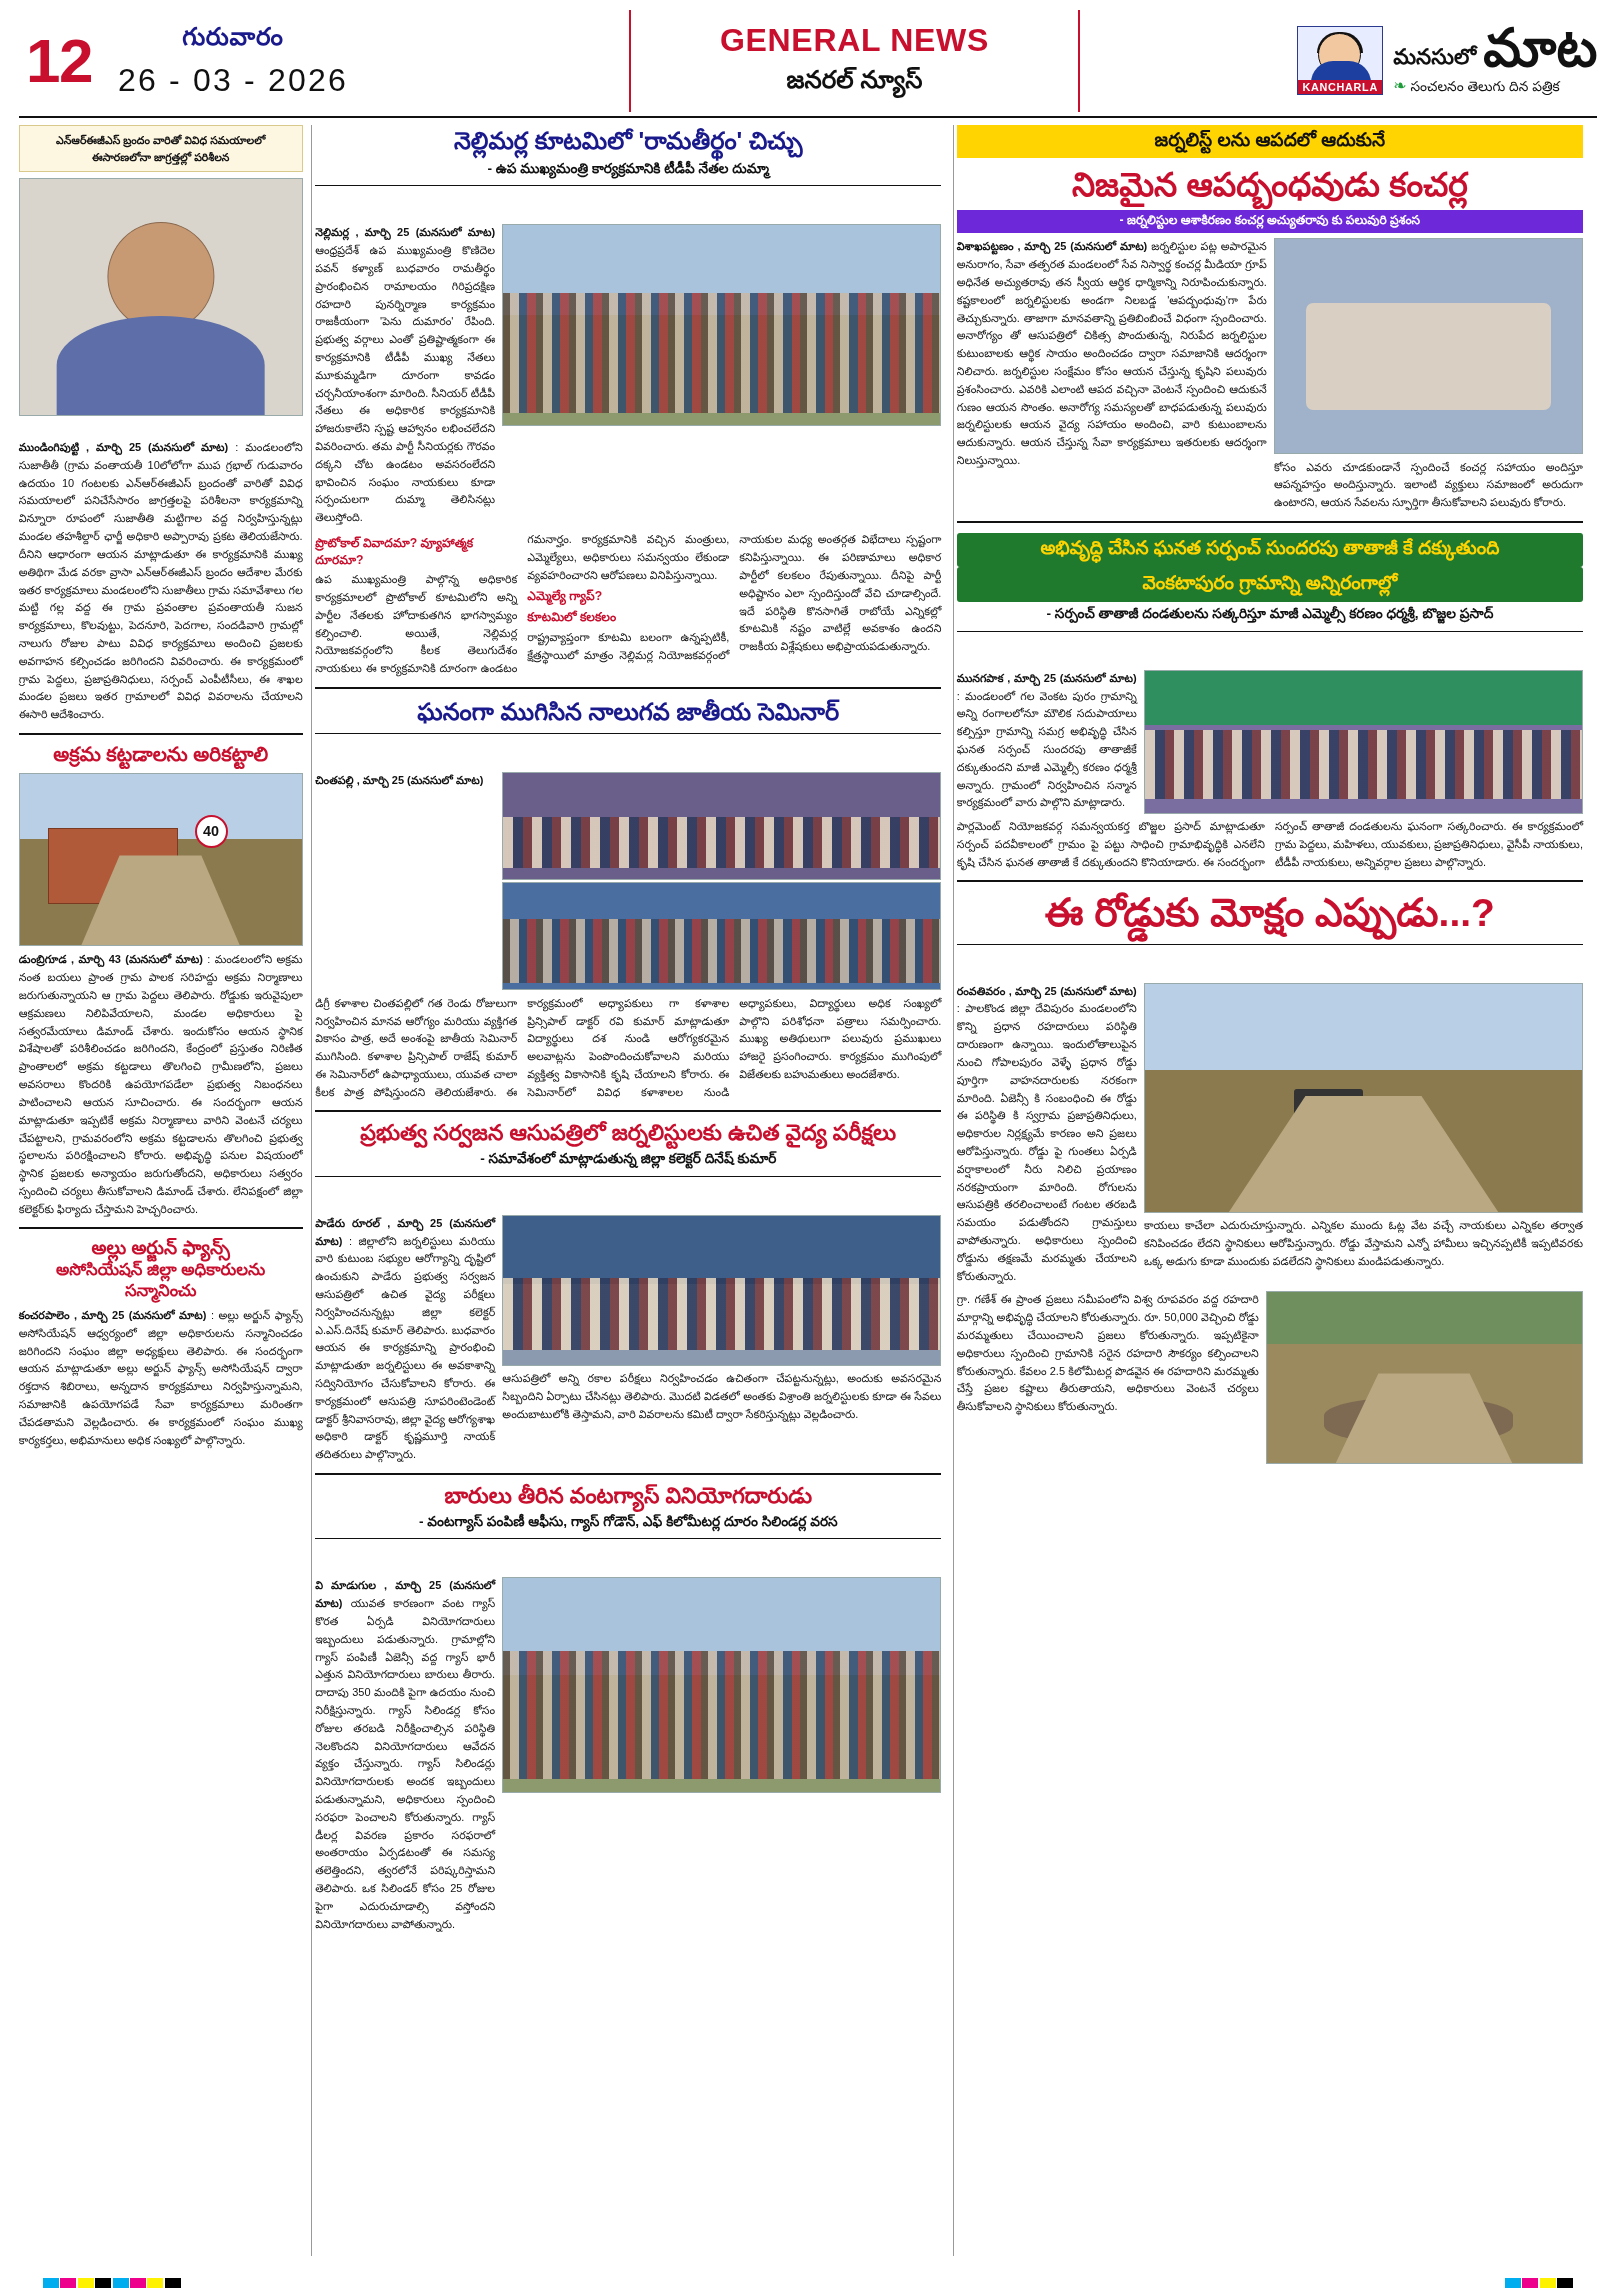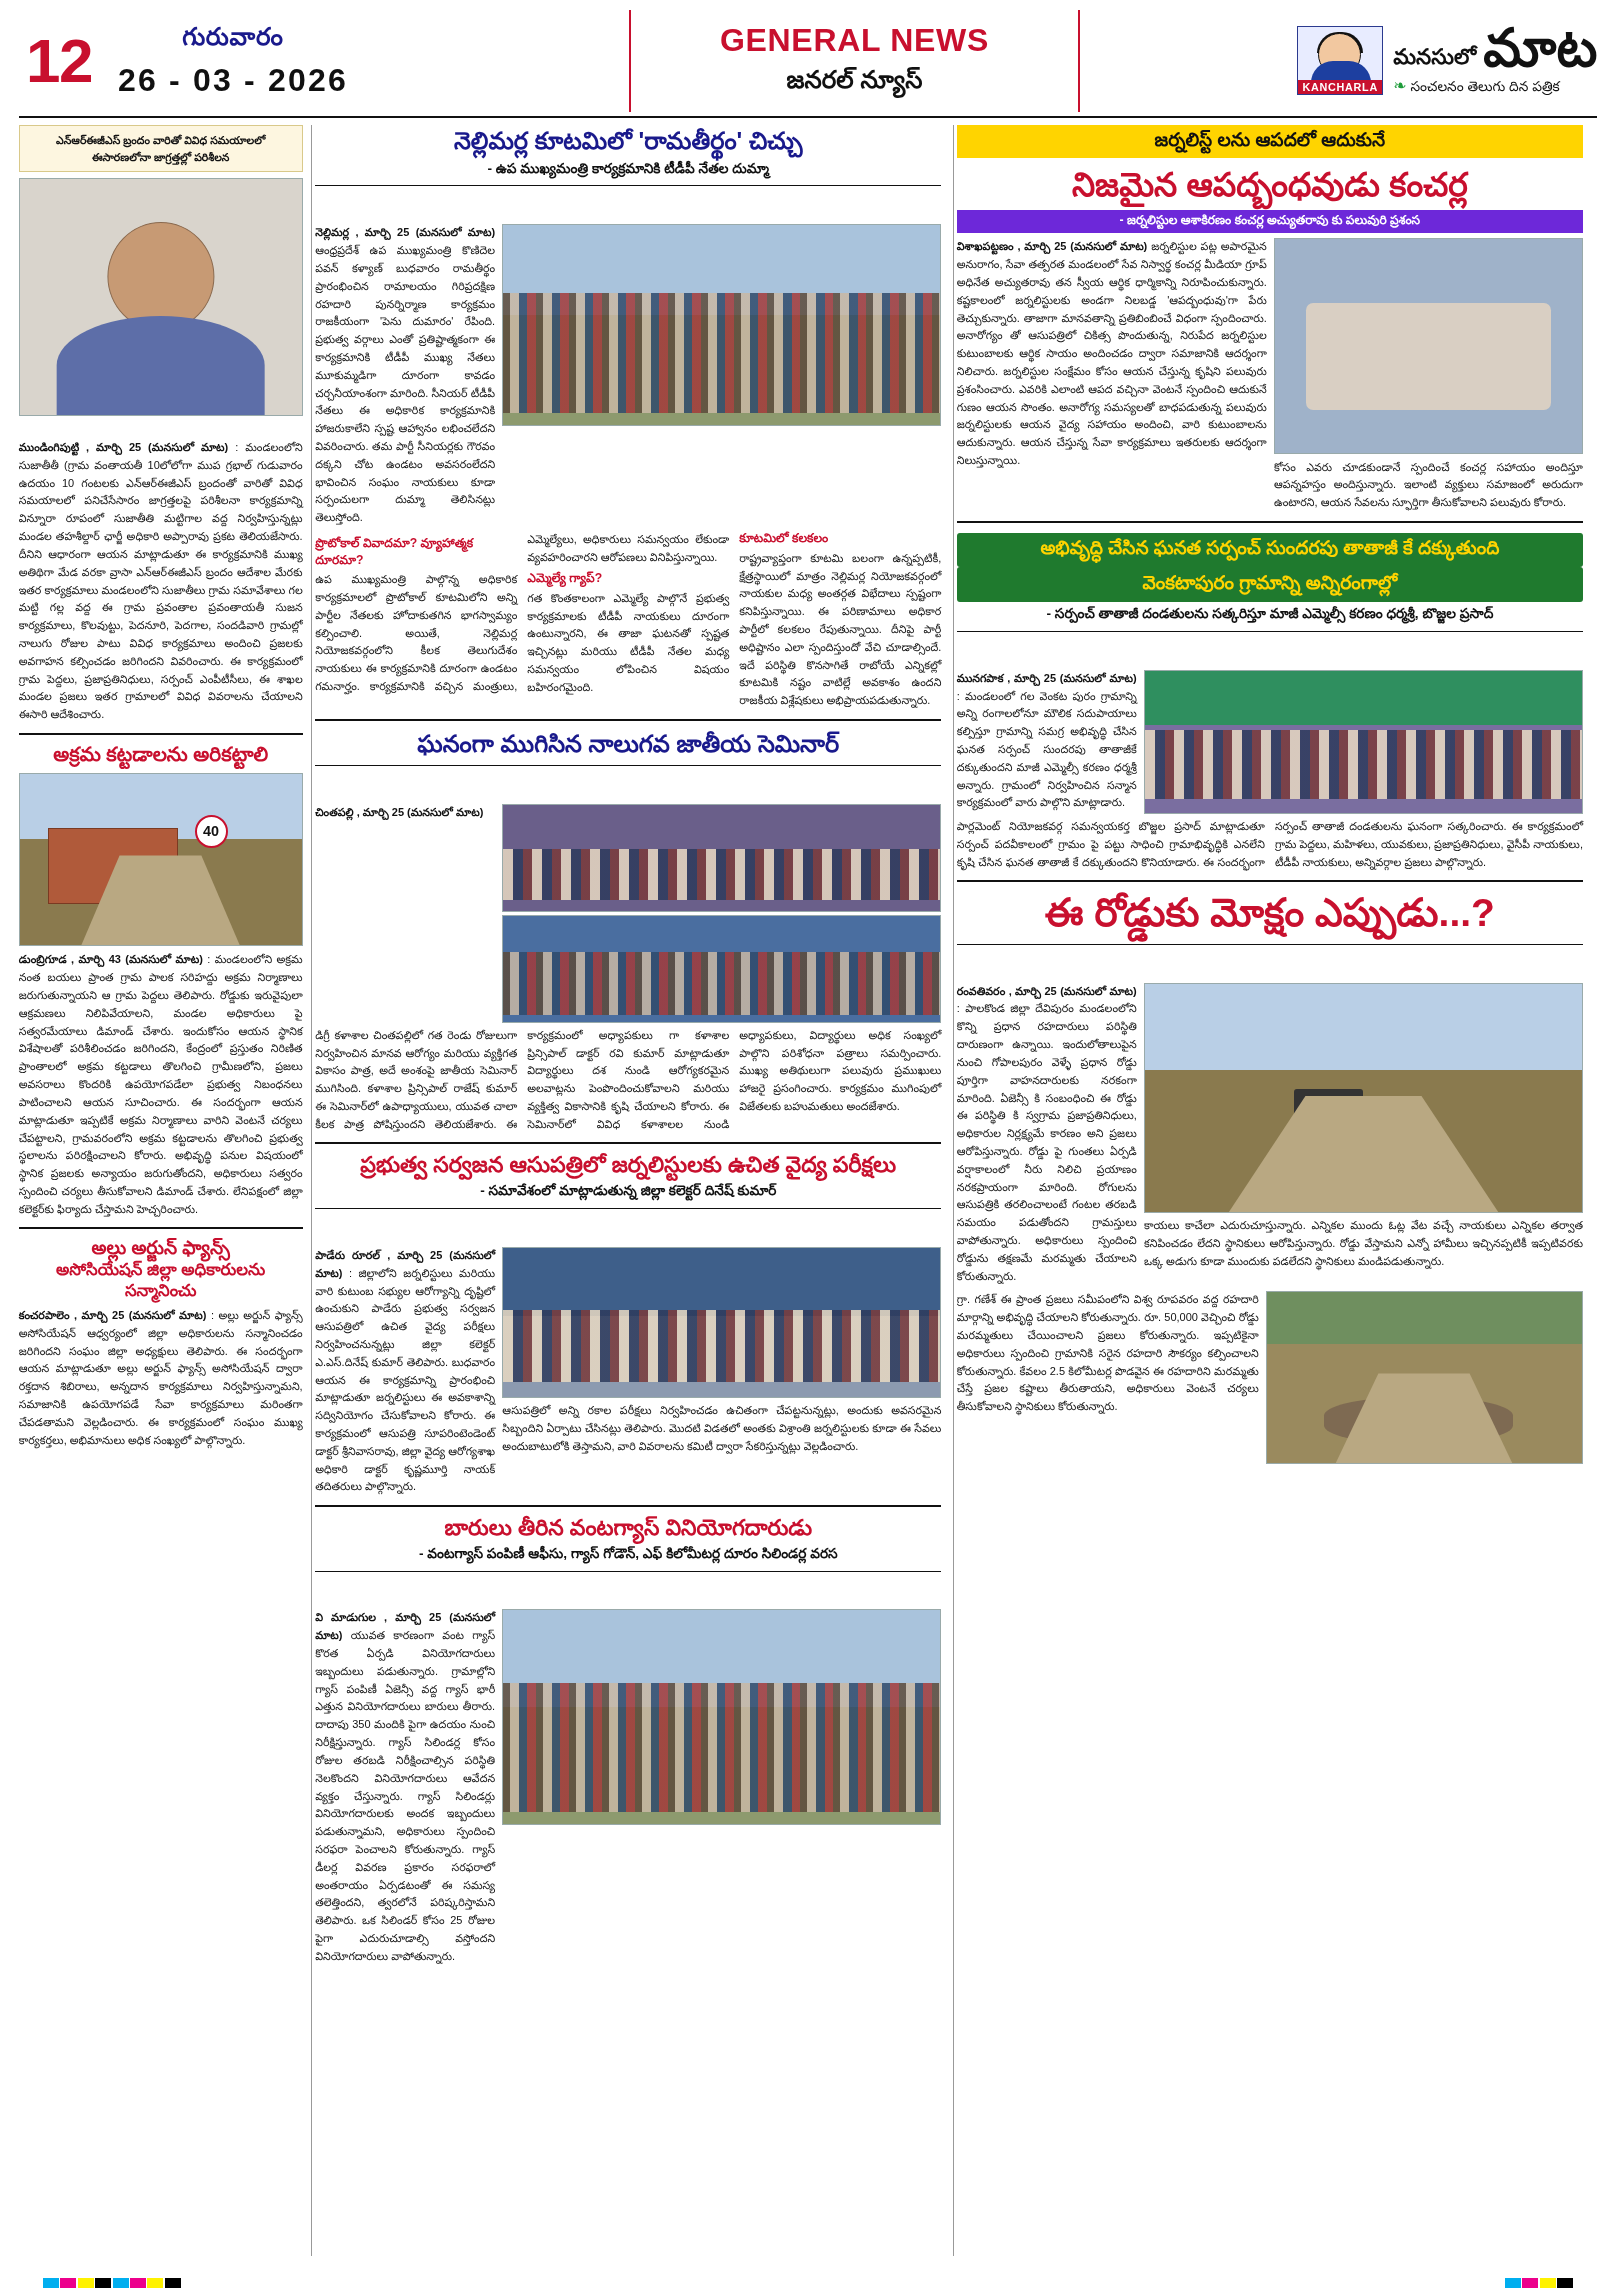--- a/index.html
+++ b/index.html
@@ -43,21 +43,21 @@
   }
   .mh-daterow { display: flex; flex-direction: column; align-items: center; }
   .mh-day {
     font-size: 24.5px;
     color: #1a1a8c;
     font-weight: bold;
     letter-spacing: 0.7px;
   }
   .mh-date {
     font-size: 32px;
-    font-weight: bold;
+    font-weight: normal;
     color: #111;
     letter-spacing: 2.2px;
     margin-top: 4.3px;
   }
   .mh-center {
     flex: 1;
     border-left: 2.2px solid #c8102e;
     border-right: 2.2px solid #c8102e;
     display: flex;
     flex-direction: column;
@@ -368,21 +368,20 @@
             <div class="ground"></div>
             <div class="figs"></div>
           </div>
         </div>
       </div>
 
       <div class="three-col-te">
         <div class="subhead-red">ప్రొటోకాల్ వివాదమా? వ్యూహాత్మక దూరమా?</div>
         <div class="body-te">ఉప ముఖ్యమంత్రి పాల్గొన్న అధికారిక కార్యక్రమాలలో ప్రొటోకాల్ కూటమిలోని అన్ని పార్టీల నేతలకు హోదాకుతగిన భాగస్వామ్యం కల్పించాలి. అయితే, నెల్లిమర్ల నియోజకవర్గంలోని కీలక తెలుగుదేశం నాయకులు ఈ కార్యక్రమానికి దూరంగా ఉండటం గమనార్హం. కార్యక్రమానికి వచ్చిన మంత్రులు, ఎమ్మెల్యేలు, అధికారులు సమన్వయం లేకుండా వ్యవహరించారని ఆరోపణలు వినిపిస్తున్నాయి.</div>
         <div class="subhead-red">ఎమ్మెల్యే గ్యాప్?</div>
-        <div class="body-te">గత కొంతకాలంగా ఎమ్మెల్యే పాల్గొనే ప్రభుత్వ కార్యక్రమాలకు టీడీపీ నాయకులు దూరంగా ఉంటున్నారని, ఈ తాజా ఘటనతో స్పష్టత ఇచ్చినట్లు మరియు టీడీపీ నేతల మధ్య సమన్వయం లోపించిన విషయం బహిరంగమైంది.</div>
         <div class="subhead-red">కూటమిలో కలకలం</div>
         <div class="body-te">రాష్ట్రవ్యాప్తంగా కూటమి బలంగా ఉన్నప్పటికీ, క్షేత్రస్థాయిలో మాత్రం నెల్లిమర్ల నియోజకవర్గంలో నాయకుల మధ్య అంతర్గత విభేదాలు స్పష్టంగా కనిపిస్తున్నాయి. ఈ పరిణామాలు అధికార పార్టీలో కలకలం రేపుతున్నాయి. దీనిపై పార్టీ అధిష్టానం ఎలా స్పందిస్తుందో వేచి చూడాల్సిందే. ఇదే పరిస్థితి కొనసాగితే రాబోయే ఎన్నికల్లో కూటమికి నష్టం వాటిల్లే అవకాశం ఉందని రాజకీయ విశ్లేషకులు అభిప్రాయపడుతున్నారు.</div>
       </div>
 
       <hr class="sep-heavy">
 
       <div class="headline-te">ఘనంగా ముగిసిన నాలుగవ జాతీయ సెమినార్</div>
       <hr class="sep-light">
 
       <div class="flexrow" style="margin-bottom:4.3px;">

